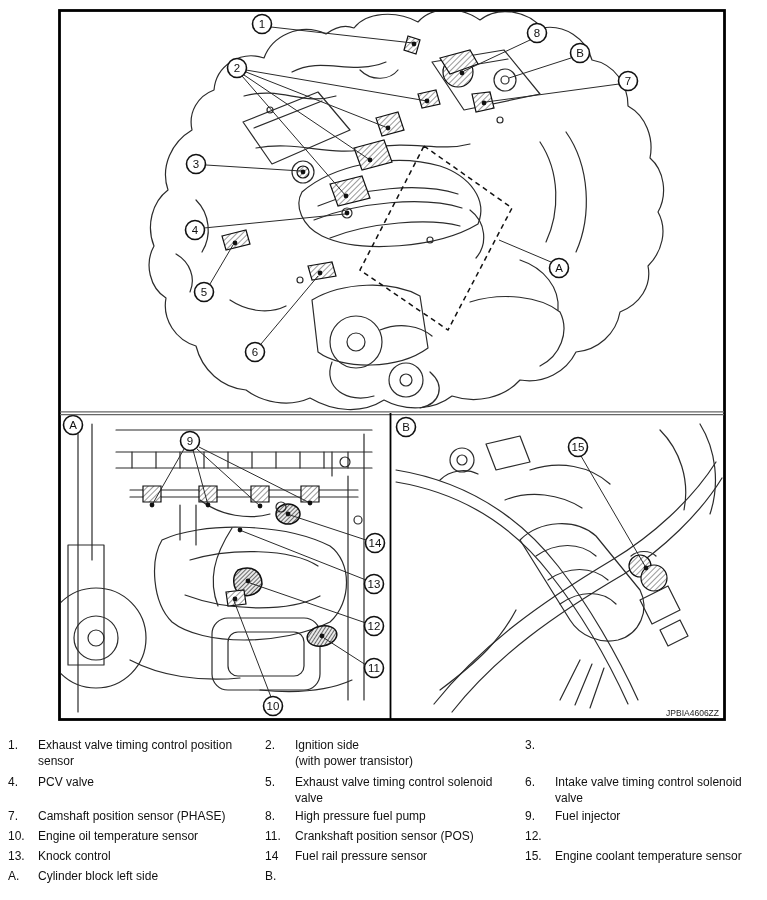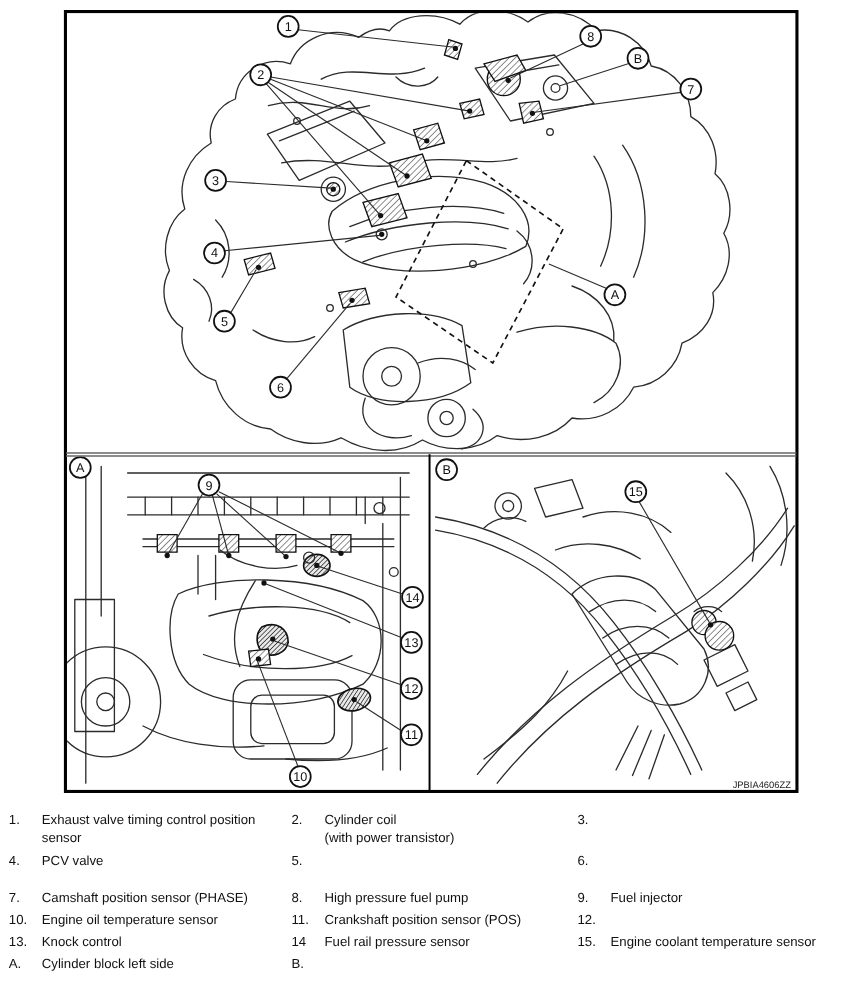--- a/index.html
+++ b/index.html
@@ -317,37 +317,39 @@
   </svg>
 
   <div class="legend">
     <div class="lrow" style="top:3px;">
       <div class="lcol c1">
           <span class="num">1.</span>
           <span class="txt">Exhaust valve timing control position sensor</span>
         </div>
       <div class="lcol c2">
           <span class="num">2.</span>
-          <span class="txt">Cylinder coil
+          <span class="txt">Ignition side
 (with power transistor)</span>
         </div>
       <div class="lcol c3">
           <span class="num">3.</span>
         </div>
     </div>
     <div class="lrow" style="top:40px;">
       <div class="lcol c1">
           <span class="num">4.</span>
           <span class="txt">PCV valve</span>
         </div>
       <div class="lcol c2">
           <span class="num">5.</span>
+          <span class="txt">Exhaust valve timing control solenoid valve</span>
         </div>
       <div class="lcol c3">
           <span class="num">6.</span>
+          <span class="txt">Intake valve timing control solenoid valve</span>
         </div>
     </div>
     <div class="lrow" style="top:74px;">
       <div class="lcol c1">
           <span class="num">7.</span>
           <span class="txt">Camshaft position sensor (PHASE)</span>
         </div>
       <div class="lcol c2">
           <span class="num">8.</span>
           <span class="txt">High pressure fuel pump</span>

